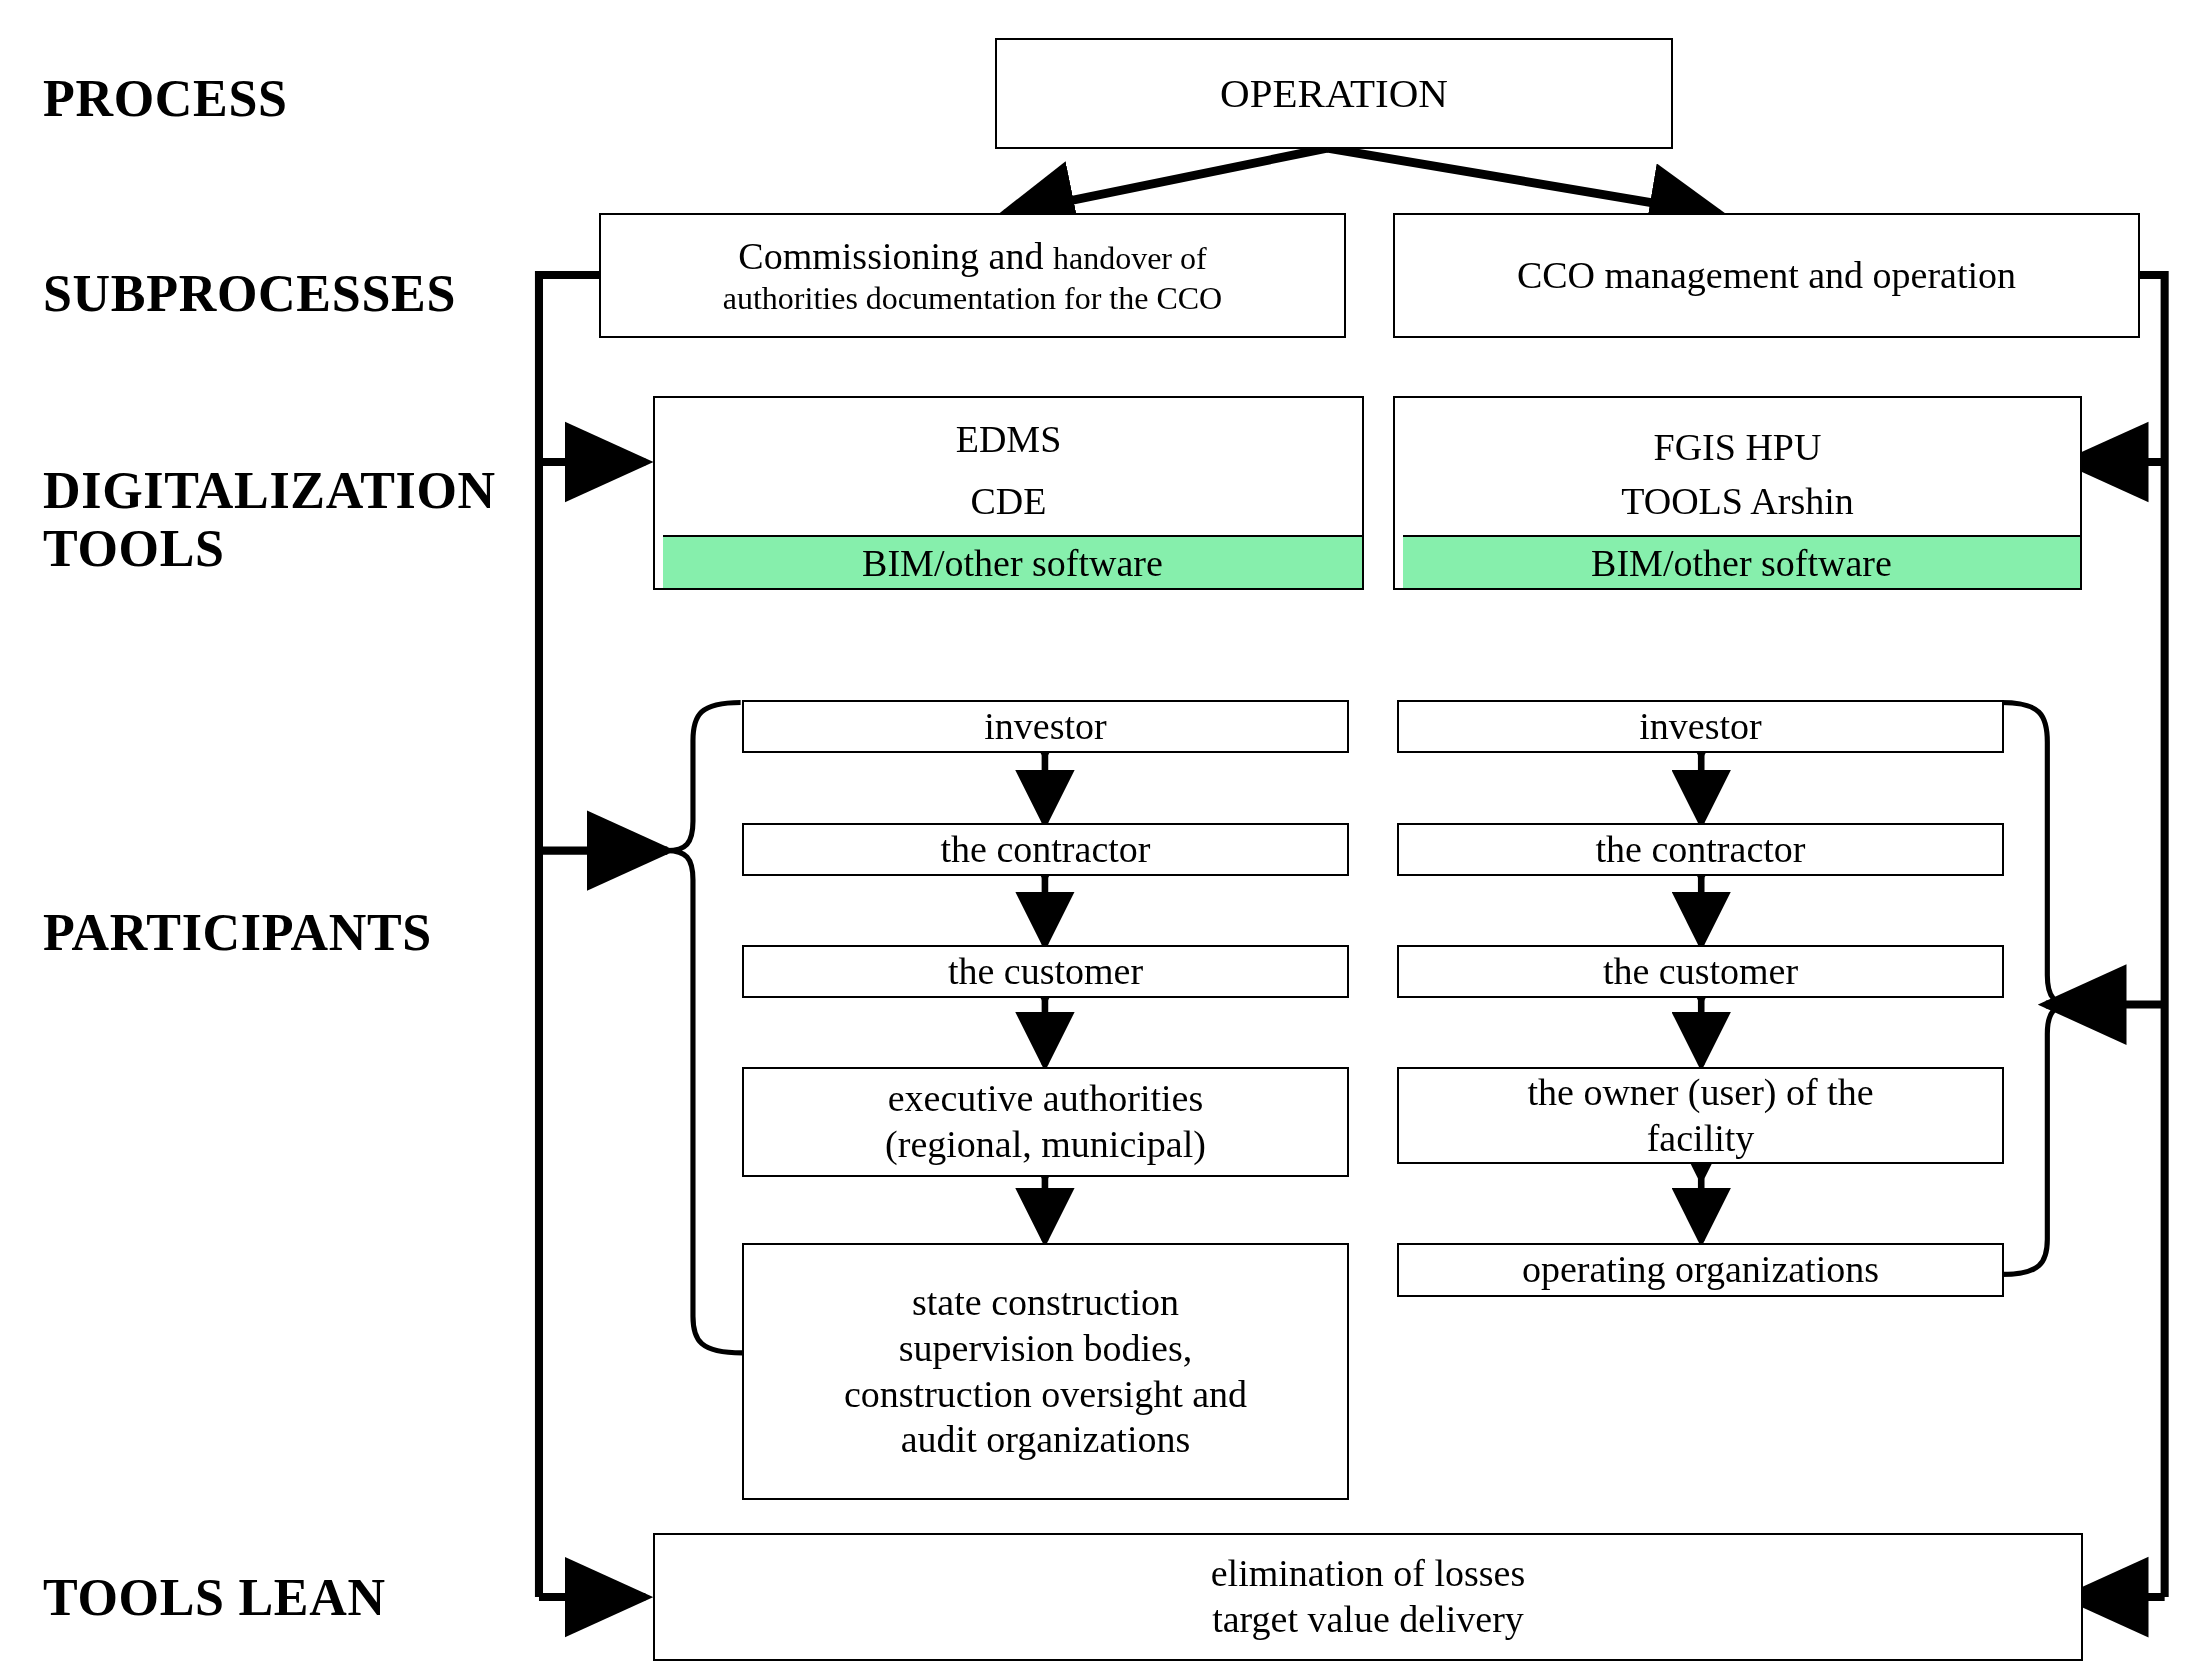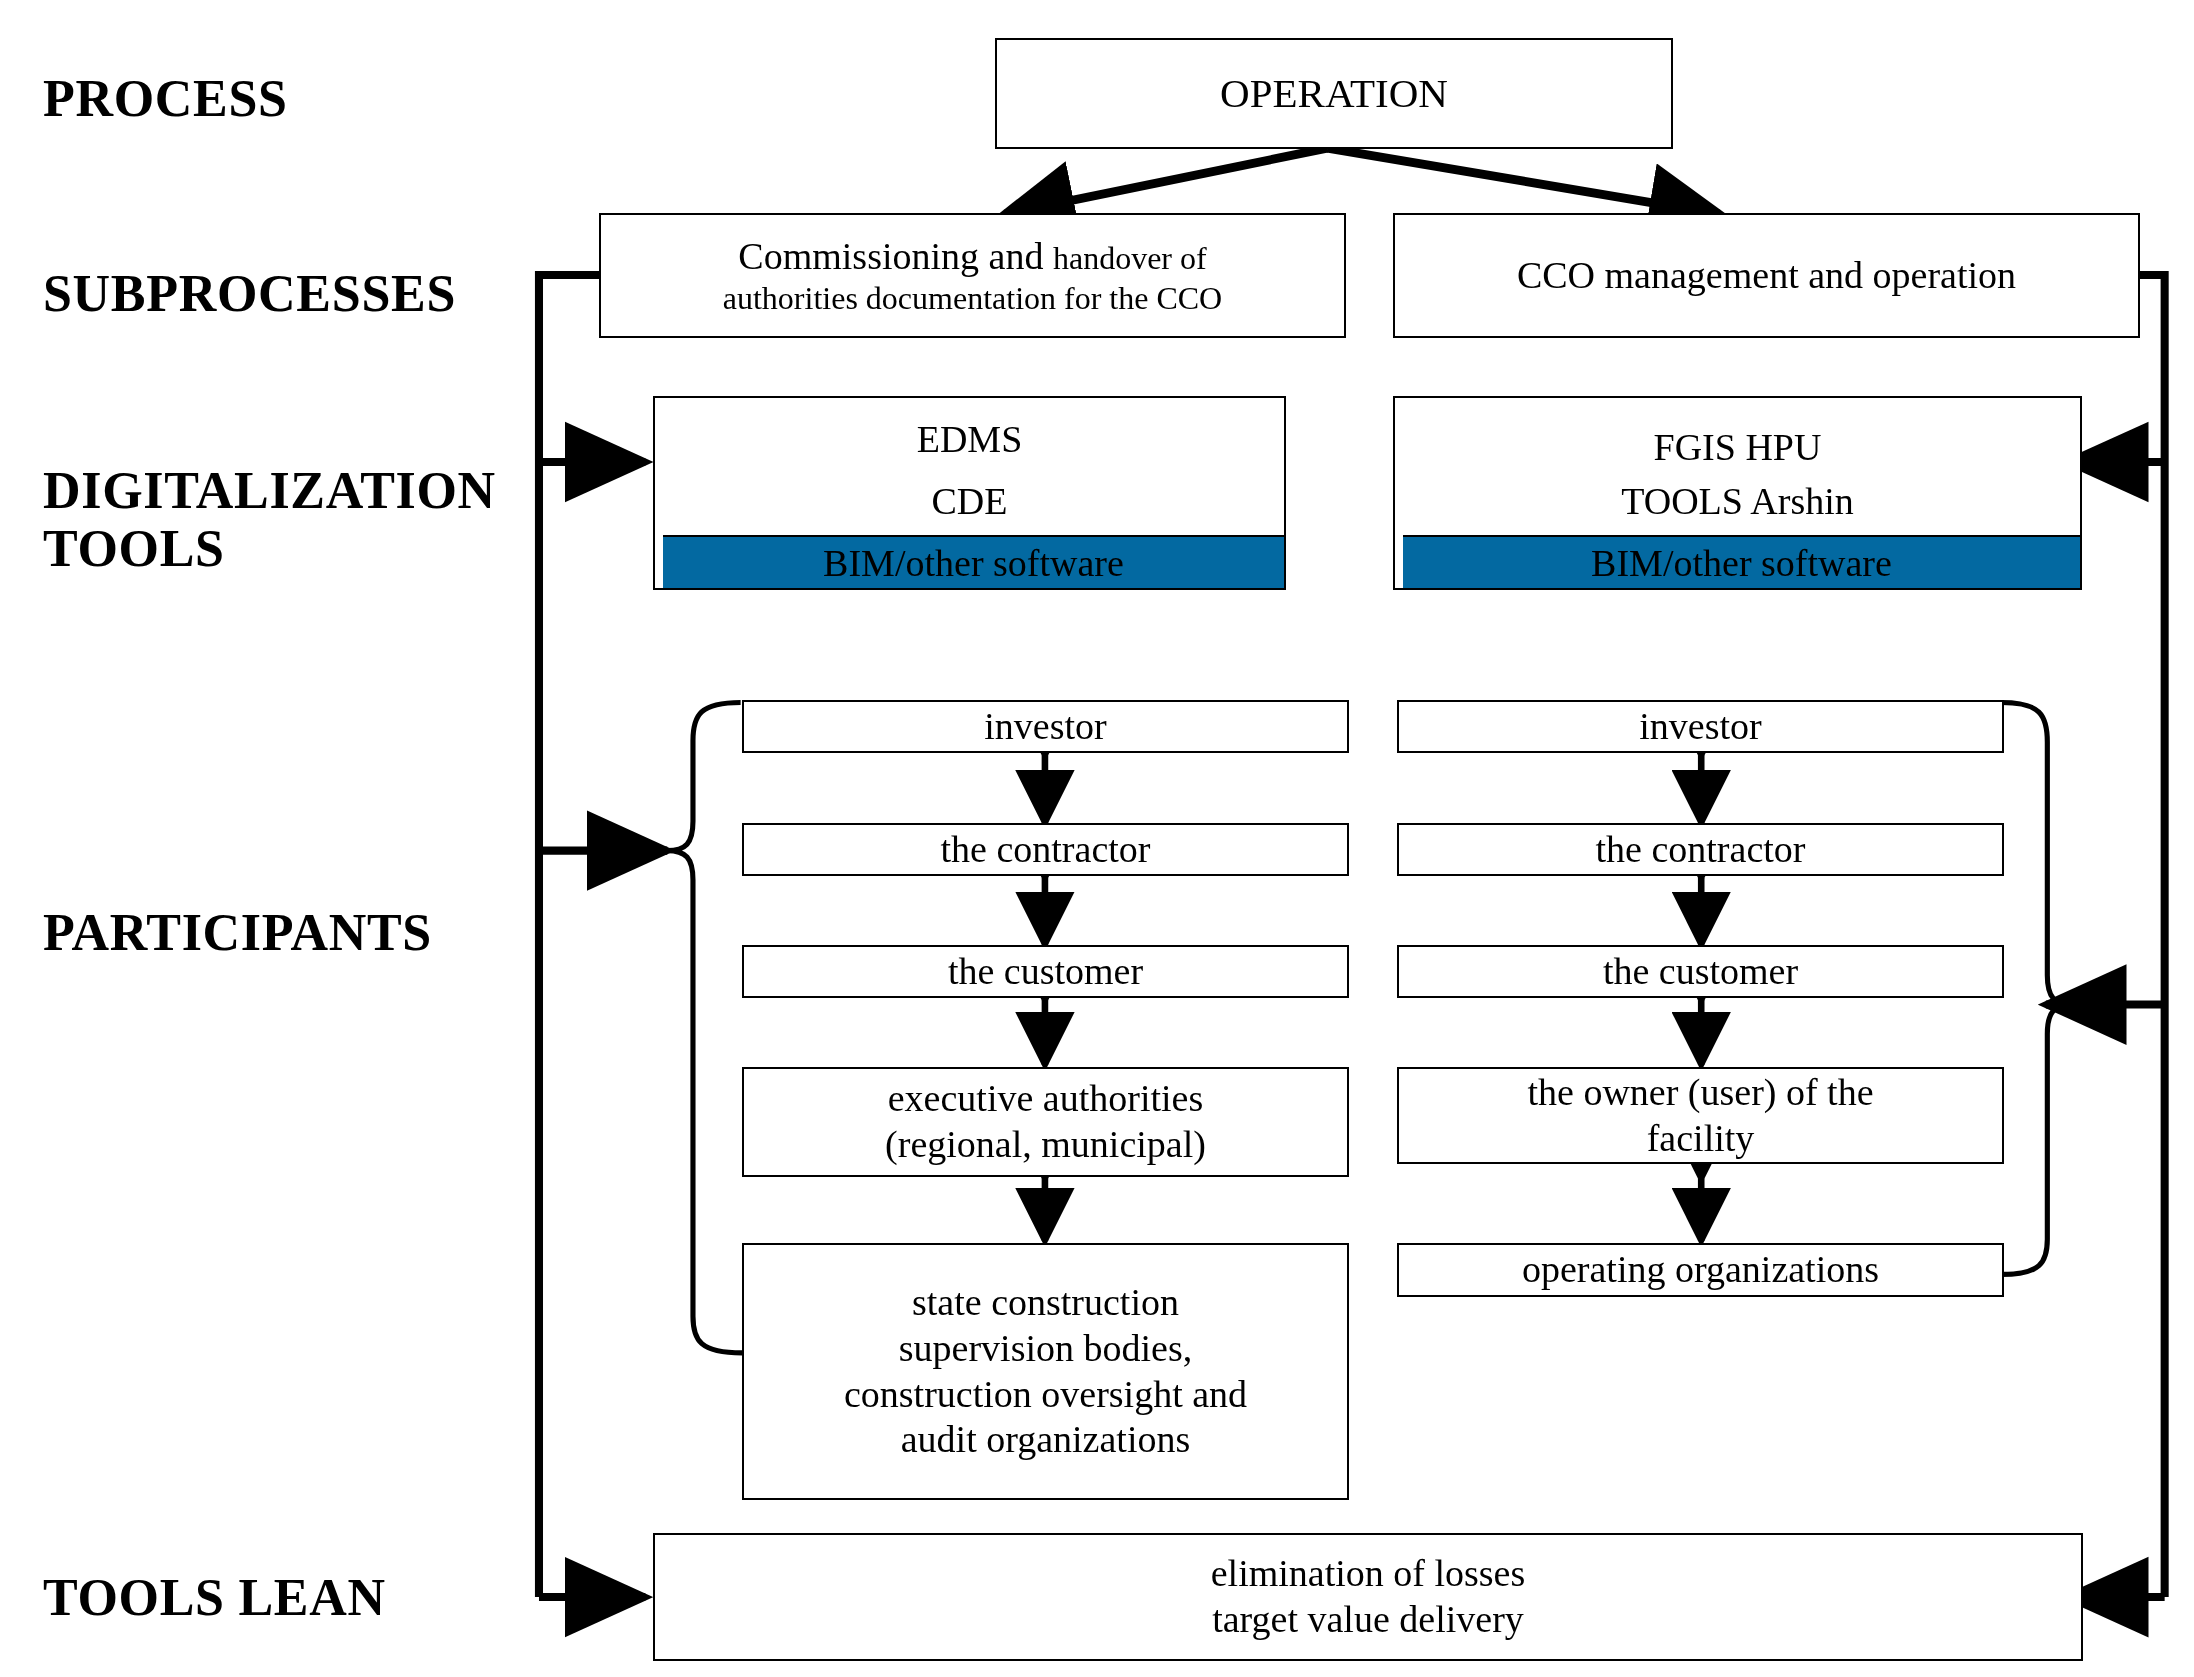--- a/index.html
+++ b/index.html
@@ -34,21 +34,21 @@
   .box .line{display:block;width:100%;}
 
   .bigtext{font-size:41px;line-height:1.18;}
   .midtext{font-size:38px;line-height:1.2;}
   .smalltext{font-size:32px;line-height:1.2;}
 
   
   .band{
     position:absolute;
     left:0;right:0;bottom:0;
-    background:#0369a1;
+    background:#86efac;
     border-top:2.9px solid #000;
     box-sizing:border-box;
     display:flex;align-items:center;justify-content:center;
     font-size:38px;
     font-family:"Liberation Serif", serif;
     margin-left:8px;
   }
 
   .svglayer{position:absolute;left:0;top:0;width:2194px;height:1677px;pointer-events:none;}
 </style>
@@ -140,21 +140,21 @@
     <span class="line">
       <span class="midtext">Commissioning and</span><span class="midtext">&nbsp;</span><span class="smalltext">handover of</span>
     </span>
     <span class="line smalltext">authorities documentation for the CCO</span>
   </div>
 
   <div class="box" style="left:1393px; top:213px; width:747px; height:125px;">
     <span class="line midtext">CCO management and operation</span>
   </div>
 
-  <div class="box" style="left:653px; top:396px; width:633px; height:194px; justify-content:flex-start; padding-top:19px;">
+  <div class="box" style="left:653px; top:396px; width:711px; height:194px; justify-content:flex-start; padding-top:19px;">
     <span class="line midtext" style="margin-bottom:16px;">EDMS</span>
     <span class="line midtext">CDE</span>
     <div class="band" style="height:53px;">
       <span>BIM/other software</span>
     </div>
   </div>
 
   <div class="box" style="left:1393px; top:396px; width:689px; height:194px; justify-content:flex-start; padding-top:27px;">
     <span class="line midtext" style="margin-bottom:8.8px;">FGIS HPU</span>
     <span class="line midtext">TOOLS Arshin</span>

